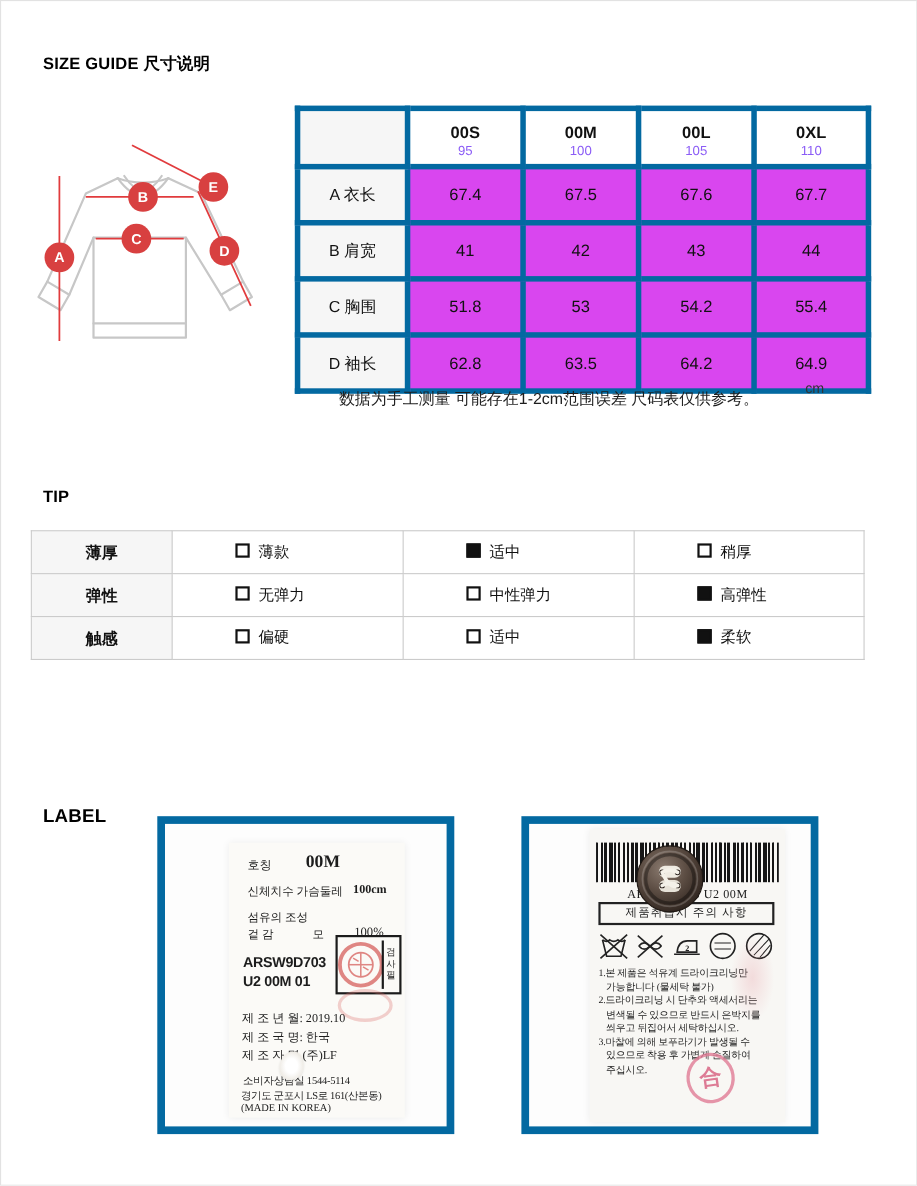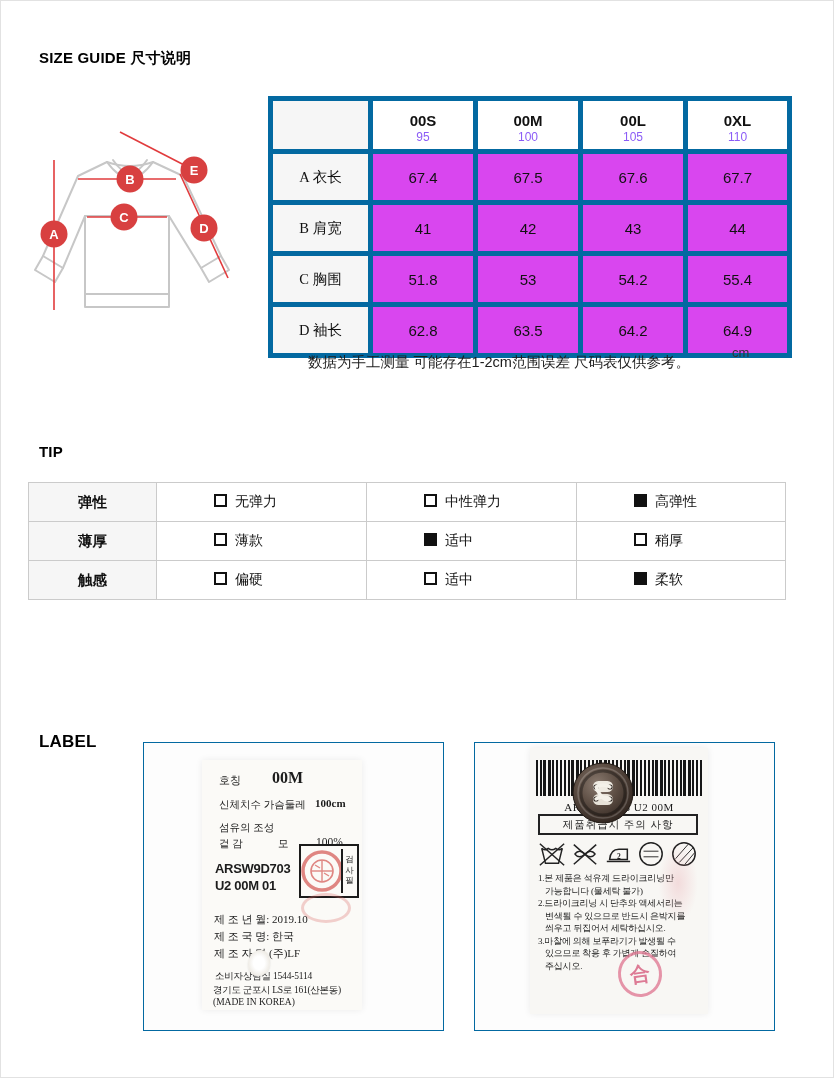--- a/index.html
+++ b/index.html
@@ -7,21 +7,21 @@
         box-sizing:border-box;font-family:"Liberation Sans","DejaVu Sans",sans-serif;color:#111;overflow:hidden;}
   .sec-title{position:absolute;font-weight:bold;font-size:15px;color:#000;letter-spacing:.2px;}
   .title-size{left:38px;top:48px;}
   .title-tip{left:38px;top:442px;}
   .title-label{left:38px;top:731px;font-size:17px;}
 
   
   table.szt{position:absolute;left:267px;top:95px;border-collapse:collapse;table-layout:fixed;}
   table.szt td,table.szt th{border:5px solid #0369a1;text-align:center;padding:0;font-weight:normal;}
   table.szt .hdr{height:53px;background:#fff;}
-  table.szt .lblcol{background:#f6f6f6;font-size:14.5px;font-family:Liberation Serif, serif;}
+  table.szt .lblcol{background:#f6f6f6;font-size:14.5px;}
   table.szt .valcell{font-size:15px;height:46px;background:#d946ef;}
   .size-name{font-weight:bold;font-size:15px;display:block;line-height:18px;margin-top:6px;}
   .size-scale{font-size:12px;display:block;line-height:15px;color:#8b5cf6;}
 
   .unit-label{position:absolute;left:731px;top:344px;font-size:13px;color:#333;}
   .size-note{position:absolute;left:282px;top:352px;width:432px;text-align:center;font-size:14.5px;color:#1d1d1d;}
 
   
   table.tipt{position:absolute;left:27px;top:481px;border-collapse:collapse;table-layout:fixed;}
   table.tipt td,table.tipt th{border:1px solid #cbcbcb;padding:0;height:38px;}
@@ -29,21 +29,21 @@
   table.tipt td{font-size:14px;text-align:left;padding-left:57px;background:#fff;}
   .cb{display:inline-block;width:13px;height:13px;border:2px solid #111;box-sizing:border-box;
       background:#fff;vertical-align:-1px;margin-right:8px;}
   .cb.checked{background:#111;}
   td.tight{padding-left:53px;} td.tight .cb{margin-right:2px;}
 
   
   .diagram{position:absolute;left:22px;top:103px;}
 
   
-  .photo{position:absolute;width:301px;height:289px;background:#fdfdfd;border:1px solid #0369a1;box-sizing:border-box;}
+  .photo{position:absolute;width:270px;height:289px;background:#fdfdfd;border:7px solid #0369a1;box-sizing:border-box;}
   .photo1{left:142px;top:741px;} .photo2{left:473px;top:741px;}
   .tag{position:absolute;overflow:hidden;box-shadow:0 0 7px rgba(0,0,0,.07);}
   .tag1{left:58px;top:17px;width:160px;height:250px;background:#fbfaf7;}
   .tag2{left:55px;top:5px;width:178px;height:266px;background:#f8f7f4;}
   .tag *{position:absolute;white-space:nowrap;}
   .kserif{font-family:"Liberation Serif","DejaVu Serif",serif;color:#1c1c1c;}
 
   .t1-sizename-lbl{left:17px;top:13px;font-size:11px;}
   .t1-sizename{left:70px;top:9px;font-size:16px;font-weight:bold;}
   .t1-body{left:17px;top:38px;font-size:10.5px;}
@@ -191,30 +191,30 @@
   <div class="sec-title title-tip">TIP</div>
   <table class="tipt">
     <colgroup>
         <col style="width:128px">
         <col style="width:210px">
         <col style="width:210px">
         <col style="width:209px">
       </colgroup>
     <tbody>
         <tr>
+      <th>薄厚</th>
+      <td><span class="cb"></span><span>薄款</span></td>
+      <td><span class="cb checked"></span><span>适中</span></td>
+      <td><span class="cb"></span><span>稍厚</span></td>
+    </tr>
+    <tr>
       <th>弹性</th>
       <td><span class="cb"></span><span>无弹力</span></td>
       <td><span class="cb"></span><span>中性弹力</span></td>
       <td><span class="cb checked"></span><span>高弹性</span></td>
-    </tr>
-    <tr>
-      <th>薄厚</th>
-      <td><span class="cb"></span><span>薄款</span></td>
-      <td><span class="cb checked"></span><span>适中</span></td>
-      <td><span class="cb"></span><span>稍厚</span></td>
     </tr>
     <tr>
       <th>触感</th>
       <td><span class="cb"></span><span>偏硬</span></td>
       <td><span class="cb"></span><span>适中</span></td>
       <td><span class="cb checked"></span><span>柔软</span></td>
     </tr>
   </tbody>
     </table>
 

